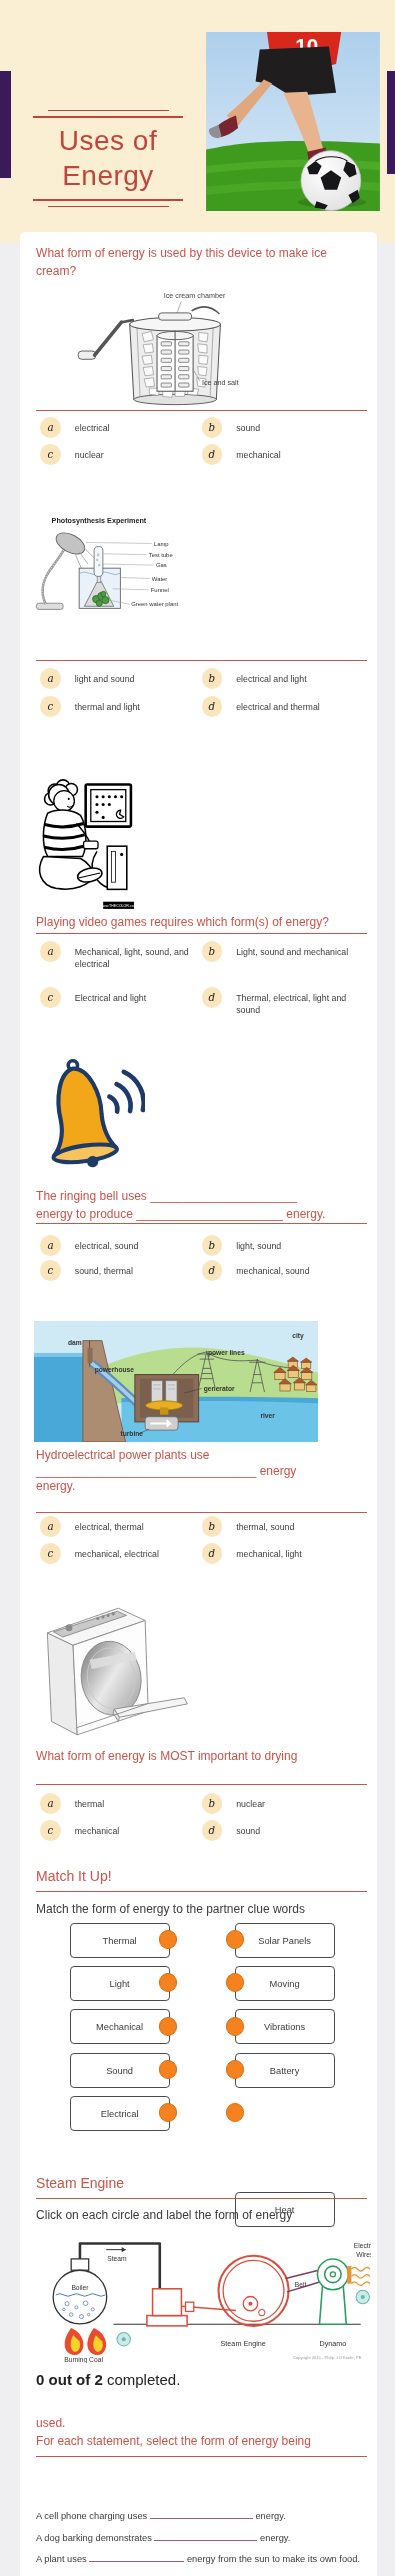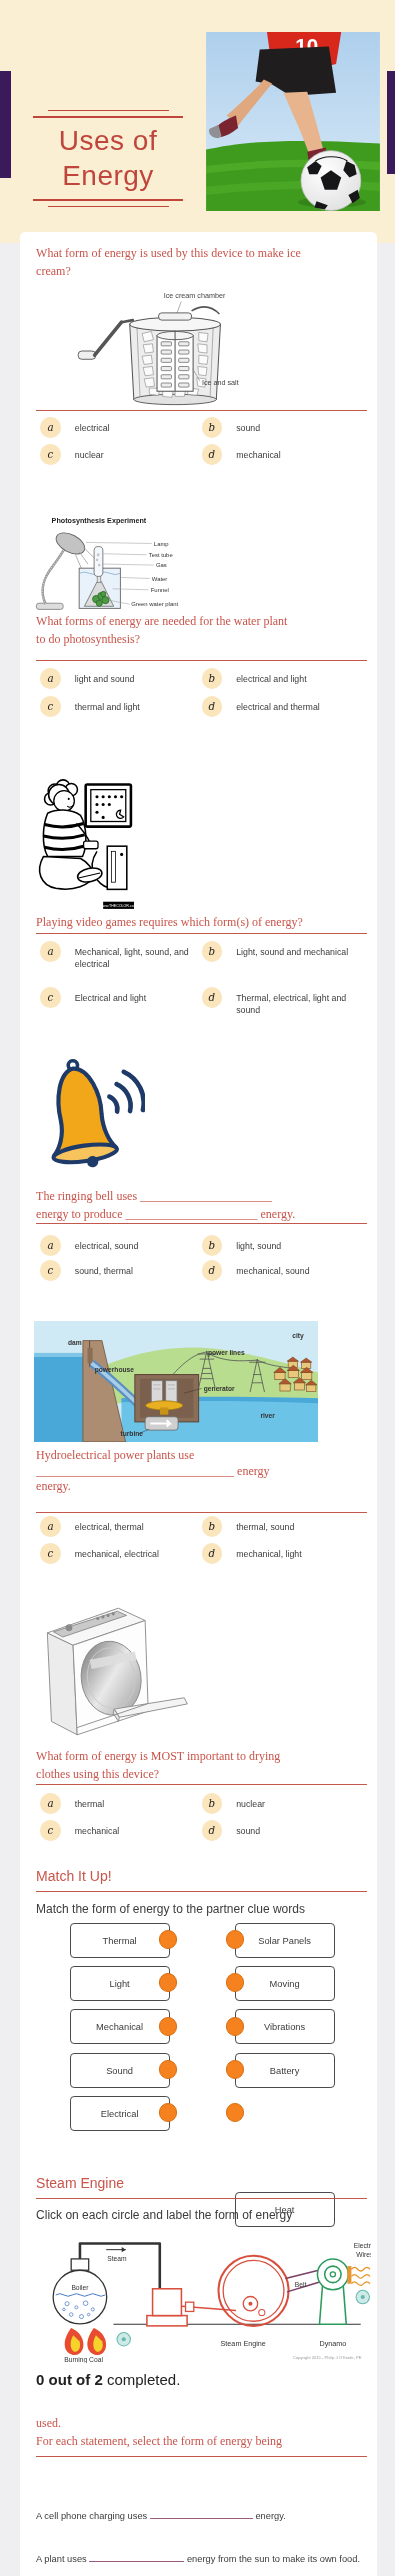--- a/index.html
+++ b/index.html
@@ -9,21 +9,21 @@
   .bar-l{position:absolute;top:71px;left:0;width:11.3px;height:107px;background:#3A1A5B;}
   .bar-r{position:absolute;top:71px;right:0;width:9.3px;height:103px;background:#3A1A5B;}
   .title-block{position:absolute;top:64px;left:28px;width:160px;text-align:center;margin-top:46px;}
   .tl-thin{height:1px;width:121px;margin:0 auto;background:#C0453C;}
   .tl-thick{height:2.6px;width:150px;margin:4.6px auto;background:#C0453C;}
   .hero-title{font-size:28px;line-height:35px;color:#C0453C;font-weight:400;margin:5.2px 0;letter-spacing:0.5px;}
   .soccer{position:absolute;top:32px;left:206px;width:174px;height:179px;}
   
   .card{position:absolute;top:232px;left:19.6px;width:357px;height:2715px;background:#ffffff;border-radius:5.2px;}
   .q{position:absolute;left:16.5px;width:330px;color:#C9544A;font-size:12px;line-height:17.5px;}
-  .q div{white-space:nowrap;font-family:Liberation Serif, serif;}
+  .q div{white-space:nowrap;}
   .hr{position:absolute;left:16.5px;width:331px;border-top:1px solid #C4574C;}
   .dtitle{position:absolute;font-size:7.2px;font-weight:bold;color:#222;}
   .orow{position:absolute;left:0;top:0;width:357px;}
   .cell{position:absolute;display:flex;align-items:flex-start;}
   .cell-a{left:20.6px;width:155px;}
   .cell-b{left:182px;width:155px;}
   .badge{flex:0 0 20.6px;width:20.6px;height:20.6px;border-radius:50%;background:#FAE5BC;display:flex;align-items:center;justify-content:center;
          font-family:"DejaVu Serif",serif;font-style:italic;font-size:10.3px;color:#222;}
   .olabel{margin-left:14px;font-size:8.8px;line-height:12.4px;color:#3B3B3B;padding-top:4.6px;}
   .olabel.wa{max-width:131px;} .olabel.wb{max-width:126px;}
@@ -207,24 +207,20 @@
       </g>
       <g stroke="#999" stroke-width="1">
         <line x1="108" y1="28" x2="236" y2="30"></line>
         <line x1="142" y1="50" x2="226" y2="52"></line>
         <line x1="140" y1="70" x2="240" y2="72"></line>
         <line x1="176" y1="96" x2="232" y2="98"></line>
         <line x1="160" y1="118" x2="230" y2="120"></line>
         <line x1="152" y1="140" x2="193" y2="148"></line>
       </g>
     </svg>
-    <div class="q" style="top:381px;">
-      <div>What forms of energy are needed for the water plant</div>
-      <div>to do photosynthesis?</div>
-    </div>
     <div class="hr" style="top:428px;"></div>
     <div class="orow" style="top:436px;">
       <div class="cell cell-a">
         <div class="badge">a</div>
         <div class="olabel">light and sound</div>
       </div>
       <div class="cell cell-b">
         <div class="badge">b</div>
         <div class="olabel">electrical and light</div>
       </div>
@@ -469,21 +465,20 @@
         <ellipse cx="146" cy="148" rx="58" ry="72" fill="url(#drumg)" transform="rotate(-8 146 148)"></ellipse>
         <ellipse cx="146" cy="148" rx="46" ry="59" fill="none" stroke="#c9c9c9" transform="rotate(-8 146 148)"></ellipse>
         <polygon points="104,112 192,96 196,112 108,130" fill="#dedede" stroke="none" opacity="0.9"></polygon>
         <polygon points="152,208 288,186 294,198 162,224" fill="#f4f4f4"></polygon>
         <polygon points="152,208 162,224 160,232 150,216" fill="#e2e2e2"></polygon>
         <line x1="80" y1="244" x2="216" y2="198"></line>
       </g>
     </svg>
     <div class="q" style="top:1516px;">
       <div>What form of energy is MOST important to drying</div>
-      <div>clothes using this device?</div>
     </div>
     <div class="hr" style="top:1552px;"></div>
     <div class="orow" style="top:1561px;">
       <div class="cell cell-a">
         <div class="badge">a</div>
         <div class="olabel">thermal</div>
       </div>
       <div class="cell cell-b">
         <div class="badge">b</div>
         <div class="olabel">nuclear</div>
@@ -628,20 +623,23 @@
     </div>
 
     <div class="q" style="top:2183px;">
       <div>used.</div>
       <div>For each statement, select the form of energy being</div>
     </div>
     <div class="hr" style="top:2224px;"></div>
     <div class="stmt" style="top:2275px;">
       <span>A cell phone charging uses </span><span class="blank"></span><span> energy.</span>
     </div>
+    <div class="stmt" style="top:2297px;">
+      <span>A dog barking demonstrates </span><span class="blank"></span><span> energy.</span>
+    </div>
     <div class="stmt" style="top:2318px;">
       <span>A plant uses </span><span class="blank b4"></span><span> energy from the sun to make its own food.</span>
     </div>
 
     <div class="orow" style="top:2454px;">
       
       
     </div>
     <div class="orow" style="top:2511px;">
       

